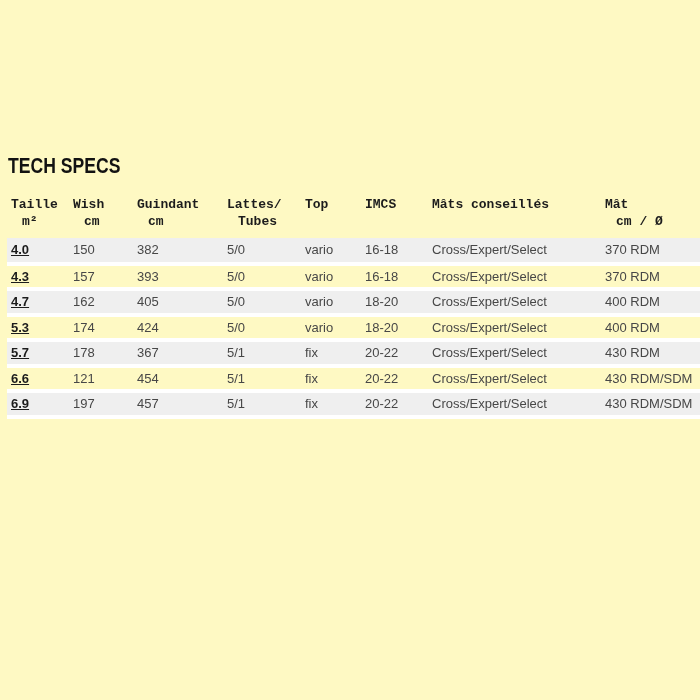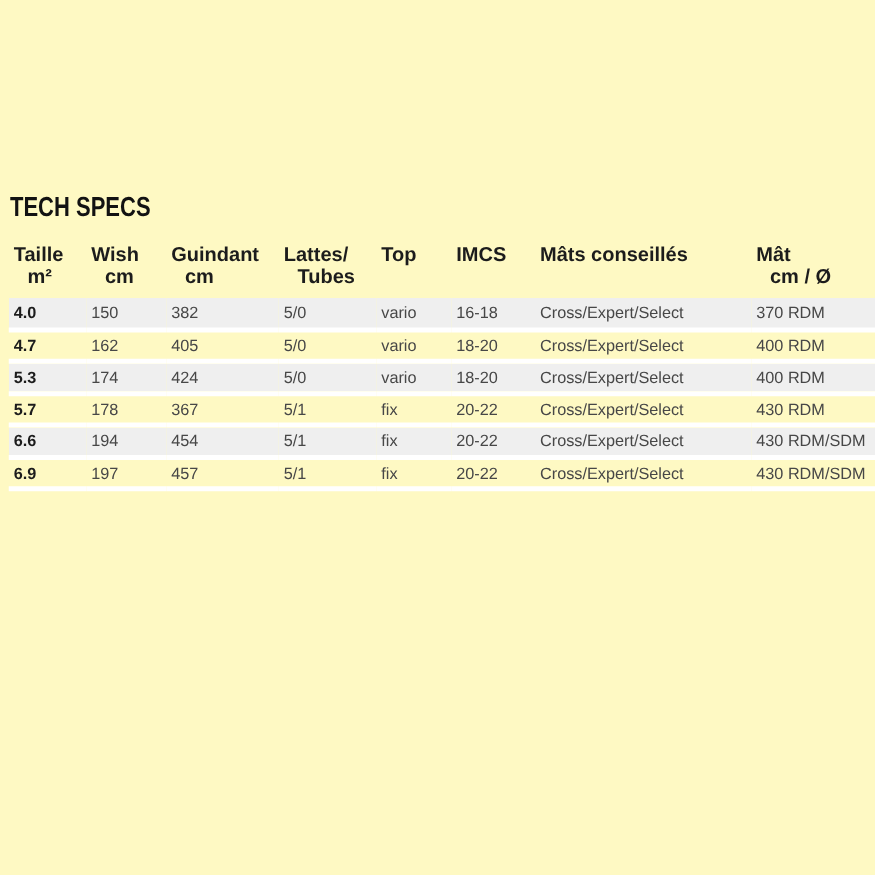--- a/index.html
+++ b/index.html
@@ -37,42 +37,44 @@
     table-layout: fixed;
   }
   table.specs th, table.specs td {
     text-align: left;
     vertical-align: middle;
     padding: 0 2px 0 4px;
     white-space: nowrap;
     overflow: hidden;
   }
   table.specs thead th {
-    font-size: 16px;
+    font-size: 13px;
     font-weight: 700;
     color: #1c1c1c;
     line-height: 17px;
     vertical-align: top;
     padding-top: 4px;
     padding-bottom: 0;
     height: 46px;
+    font-family: Liberation Mono, monospace;
   }
   table.specs thead th .sub { font-weight: 700; margin-left: 11px; }
   table.specs tbody td {
     font-size: 13px;
     color: #474747;
     height: 25.5px;
     border-bottom: 4px solid #ffffff;
   }
   table.specs tbody tr:nth-child(odd) td {
     background: #efefef;
   }
   table.specs tbody td.c0 {
     font-weight: 700;
     color: #1c1c1c;
+    text-decoration: underline;
   }
 </style>
 </head>
 <body>
 
 <div class="page">
   <h2 class="title">TECH SPECS</h2>
 
   <table class="specs">
     <colgroup>
@@ -123,20 +125,30 @@
           <td class="c0">4.0</td>
           <td class="c1">150</td>
           <td class="c2">382</td>
           <td class="c3">5/0</td>
           <td class="c4">vario</td>
           <td class="c5">16-18</td>
           <td class="c6">Cross/Expert/Select</td>
           <td class="c7">370 RDM</td>
         </tr>
         <tr>
+          <td class="c0">4.3</td>
+          <td class="c1">157</td>
+          <td class="c2">393</td>
+          <td class="c3">5/0</td>
+          <td class="c4">vario</td>
+          <td class="c5">16-18</td>
+          <td class="c6">Cross/Expert/Select</td>
+          <td class="c7">370 RDM</td>
+        </tr>
+        <tr>
           <td class="c0">4.7</td>
           <td class="c1">162</td>
           <td class="c2">405</td>
           <td class="c3">5/0</td>
           <td class="c4">vario</td>
           <td class="c5">18-20</td>
           <td class="c6">Cross/Expert/Select</td>
           <td class="c7">400 RDM</td>
         </tr>
         <tr>
@@ -154,21 +166,21 @@
           <td class="c1">178</td>
           <td class="c2">367</td>
           <td class="c3">5/1</td>
           <td class="c4">fix</td>
           <td class="c5">20-22</td>
           <td class="c6">Cross/Expert/Select</td>
           <td class="c7">430 RDM</td>
         </tr>
         <tr>
           <td class="c0">6.6</td>
-          <td class="c1">194</td>
+          <td class="c1">121</td>
           <td class="c2">454</td>
           <td class="c3">5/1</td>
           <td class="c4">fix</td>
           <td class="c5">20-22</td>
           <td class="c6">Cross/Expert/Select</td>
           <td class="c7">430 RDM/SDM</td>
         </tr>
         <tr>
           <td class="c0">6.9</td>
           <td class="c1">197</td>

